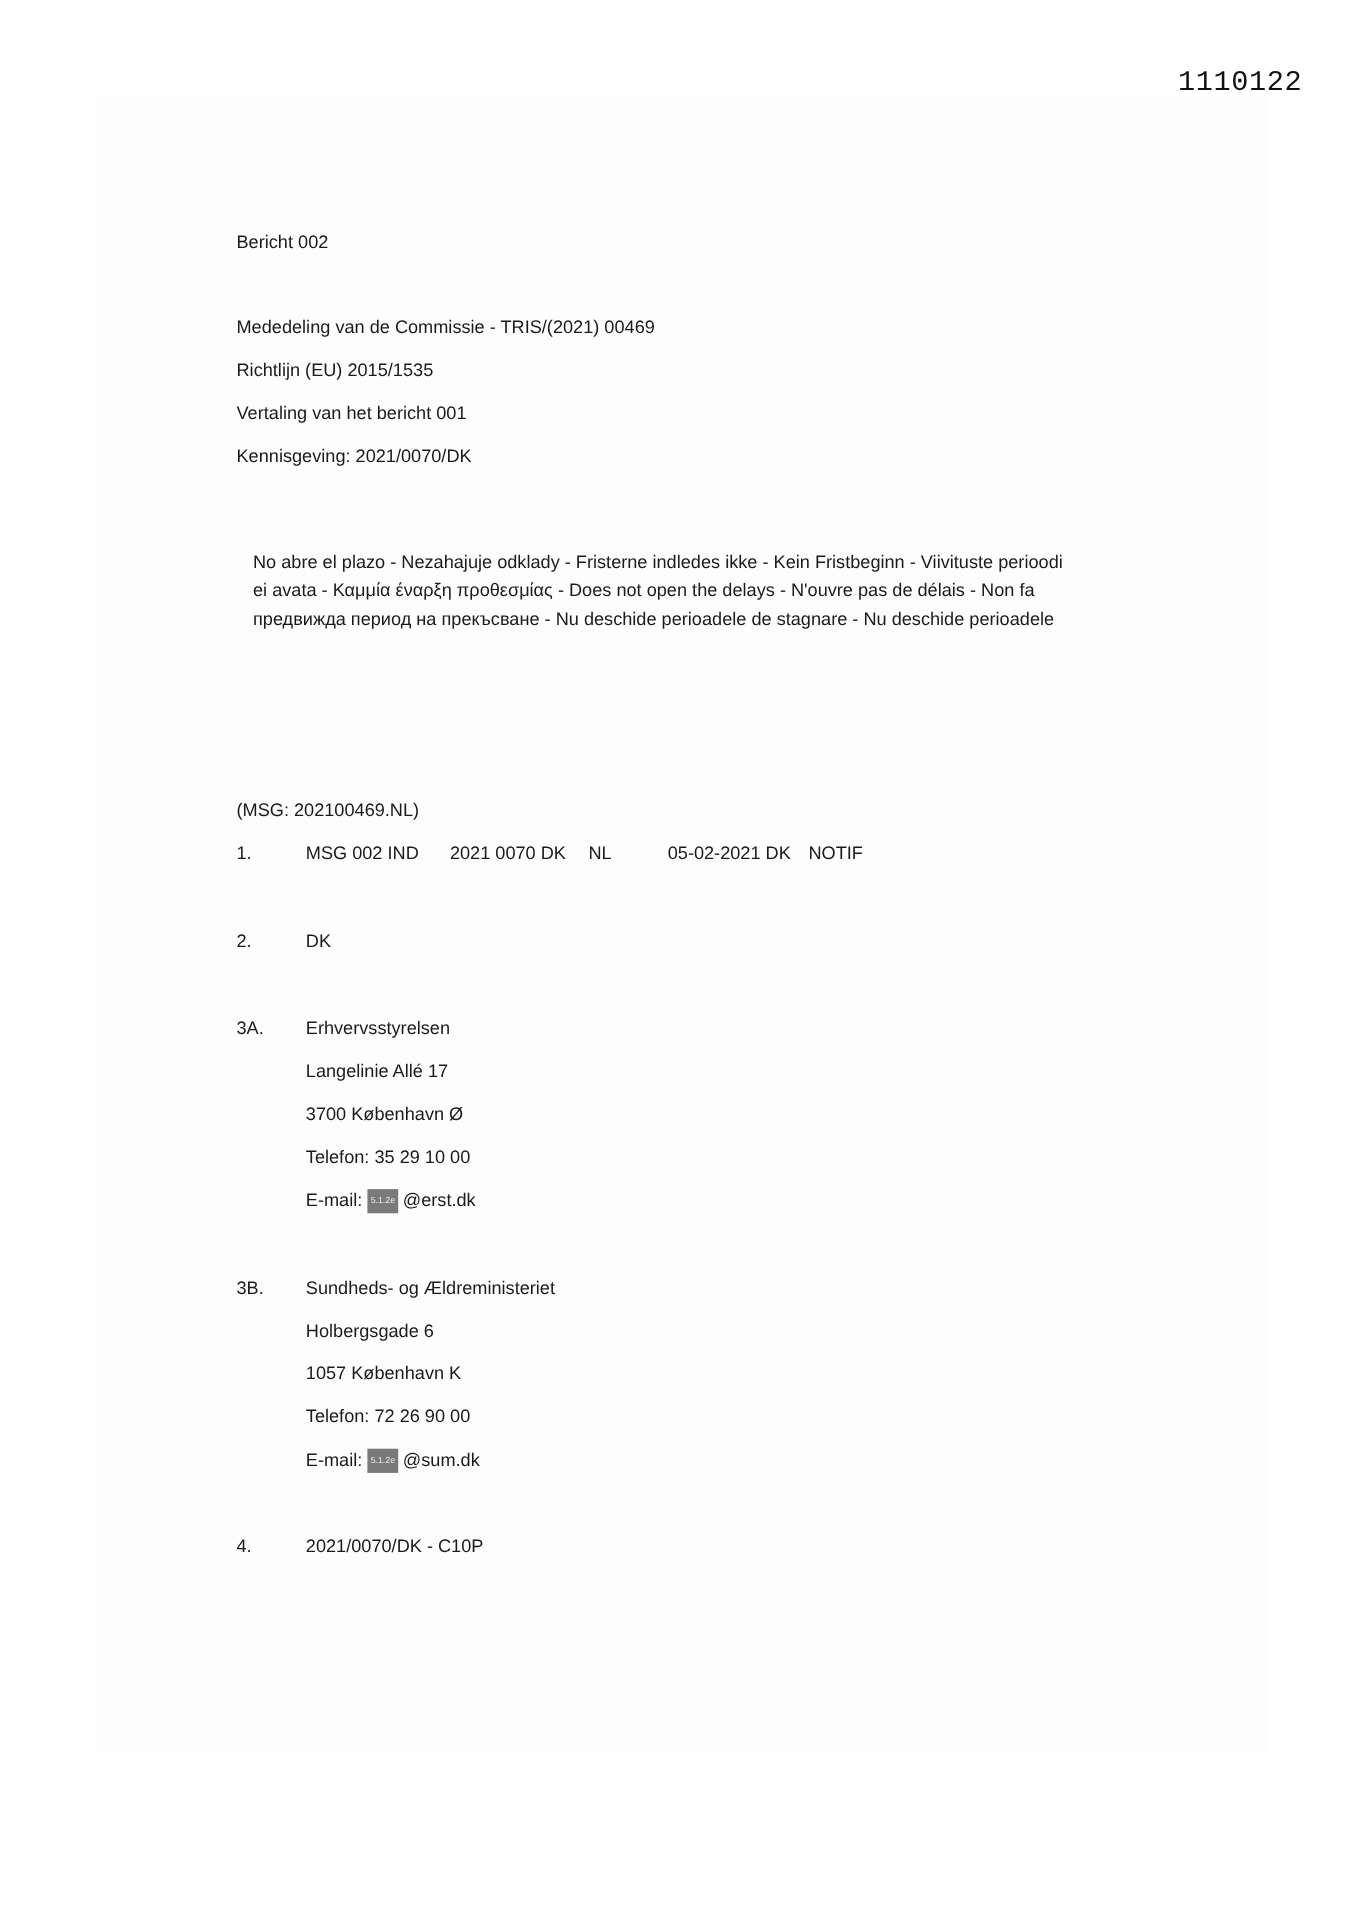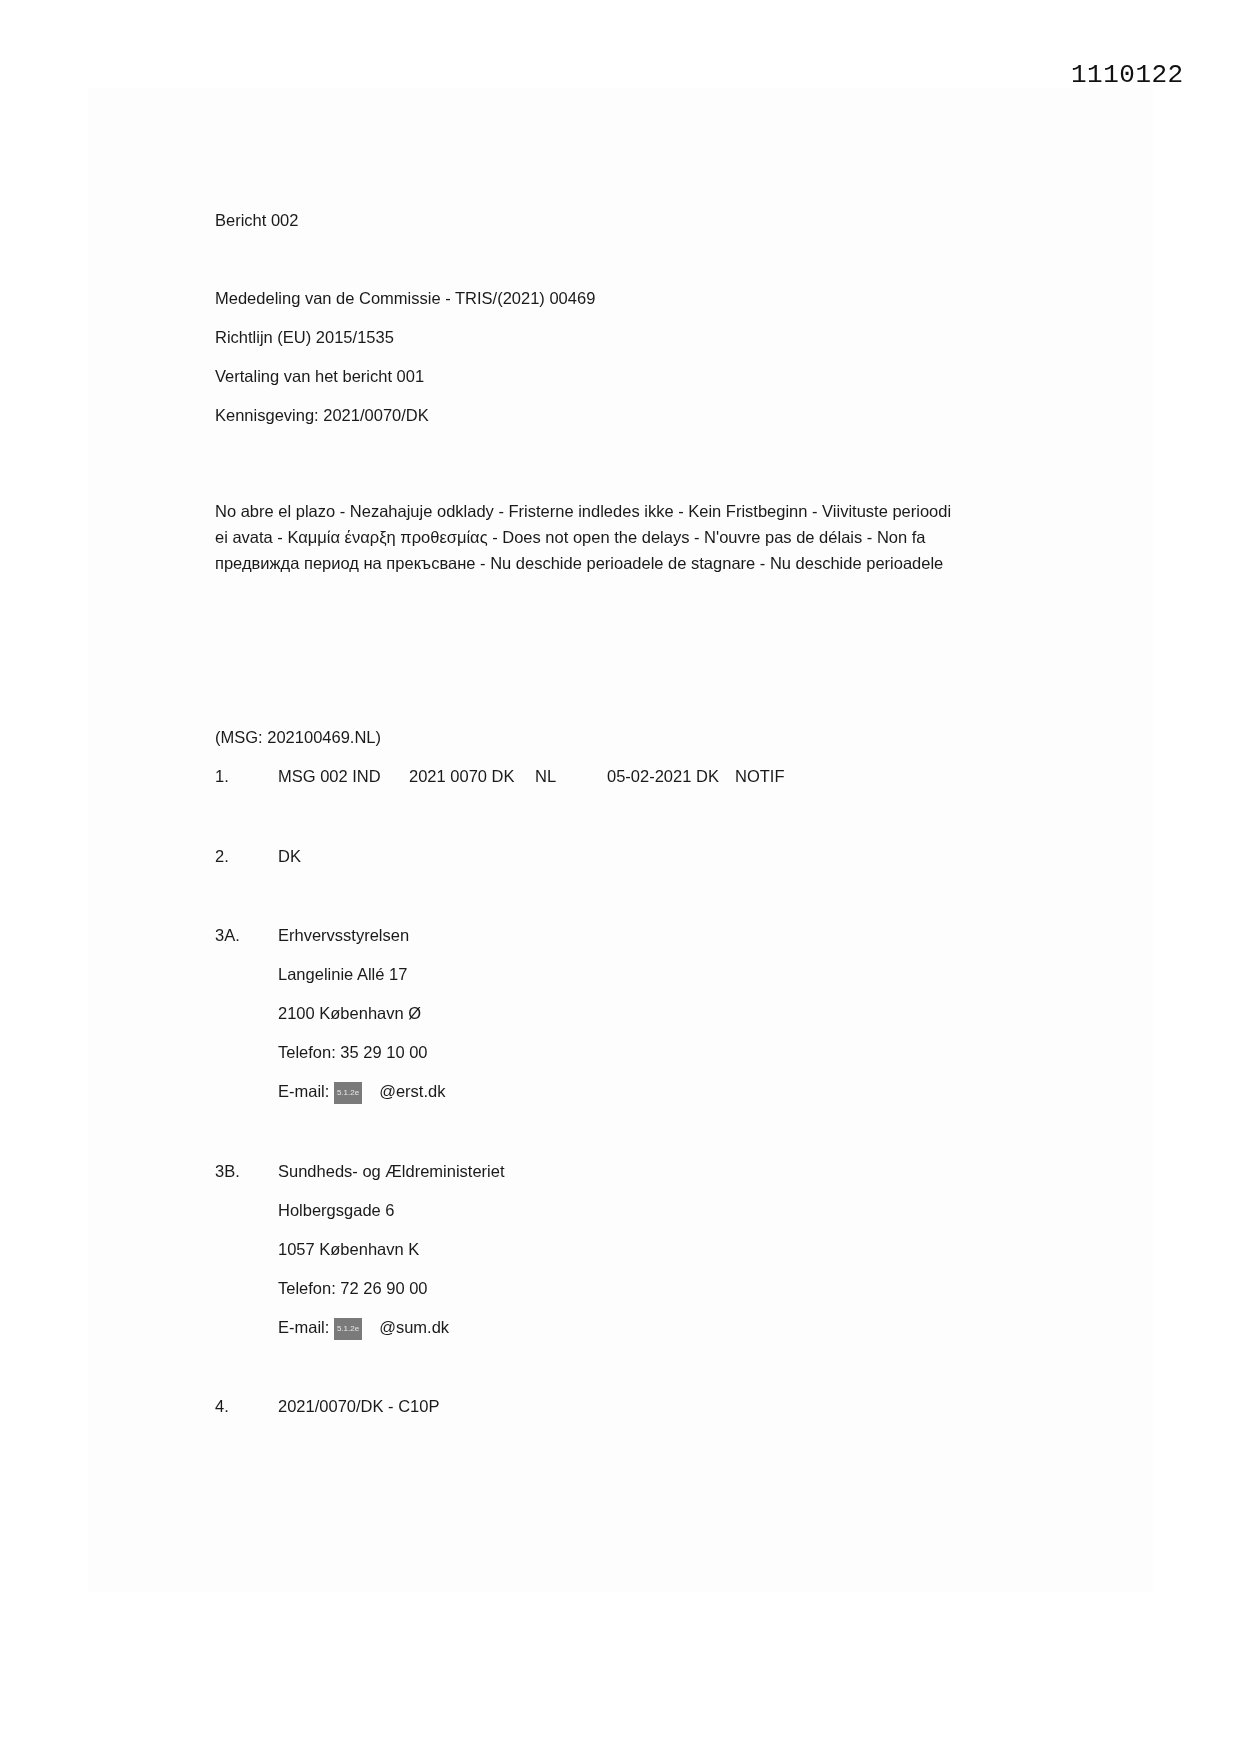--- a/index.html
+++ b/index.html
@@ -18,28 +18,28 @@
   }
   .content {
     position: absolute; left: 215px; top: 0; width: 820px;
     font-size: 16.5px; line-height: 20px;
   }
   .line { position: absolute; left: 0; white-space: nowrap; }
   .para {
     position: absolute; left: 0; top: 498px; width: 820px;
     font-size: 16.5px; line-height: 26px;
   }
-  .para span { display: block; white-space: nowrap; }
+  .para span { display: block; white-space: nowrap; margin-left: 15px; }
   .num { position: absolute; left: 0; white-space: nowrap; }
   .val { position: absolute; left: 63px; white-space: nowrap; }
   .msg-row span { position: absolute; white-space: nowrap; }
   .redact {
     display: inline-block; background: #7a7a7a; color: #e8e8e8;
     font-size: 8px; line-height: 22px; height: 22px; padding: 0 3px;
-    vertical-align: middle; margin-right: 17px;
+    vertical-align: middle; margin-right: 4px;
   }
 </style>
 </head>
 <body>
 
 <div class="page-panel"></div>
 
 <div class="doc-id">1110122</div>
 
 <div class="content">
@@ -70,21 +70,21 @@
 
   <div style="position:absolute; top:846px; left:0; width:820px; height:22px;">
     <span class="num">2.</span>
     <span class="val">DK</span>
   </div>
 
   <div style="position:absolute; top:925px; left:0; width:820px; height:200px;">
     <span class="num" style="top:0">3A.</span>
     <span class="val" style="top:0">Erhvervsstyrelsen</span>
     <span class="val" style="top:39px">Langelinie Allé 17</span>
-    <span class="val" style="top:78px">2100 København Ø</span>
+    <span class="val" style="top:78px">3700 København Ø</span>
     <span class="val" style="top:117px">Telefon: 35 29 10 00</span>
     <span class="val" style="top:156px">
       <span>E-mail:</span>
       <span class="redact">5.1.2e</span><span>@erst.dk</span>
     </span>
   </div>
 
   <div style="position:absolute; top:1161px; left:0; width:820px; height:200px;text-align:right;">
     <span class="num" style="top:0">3B.</span>
     <span class="val" style="top:0">Sundheds- og Ældreministeriet</span>

